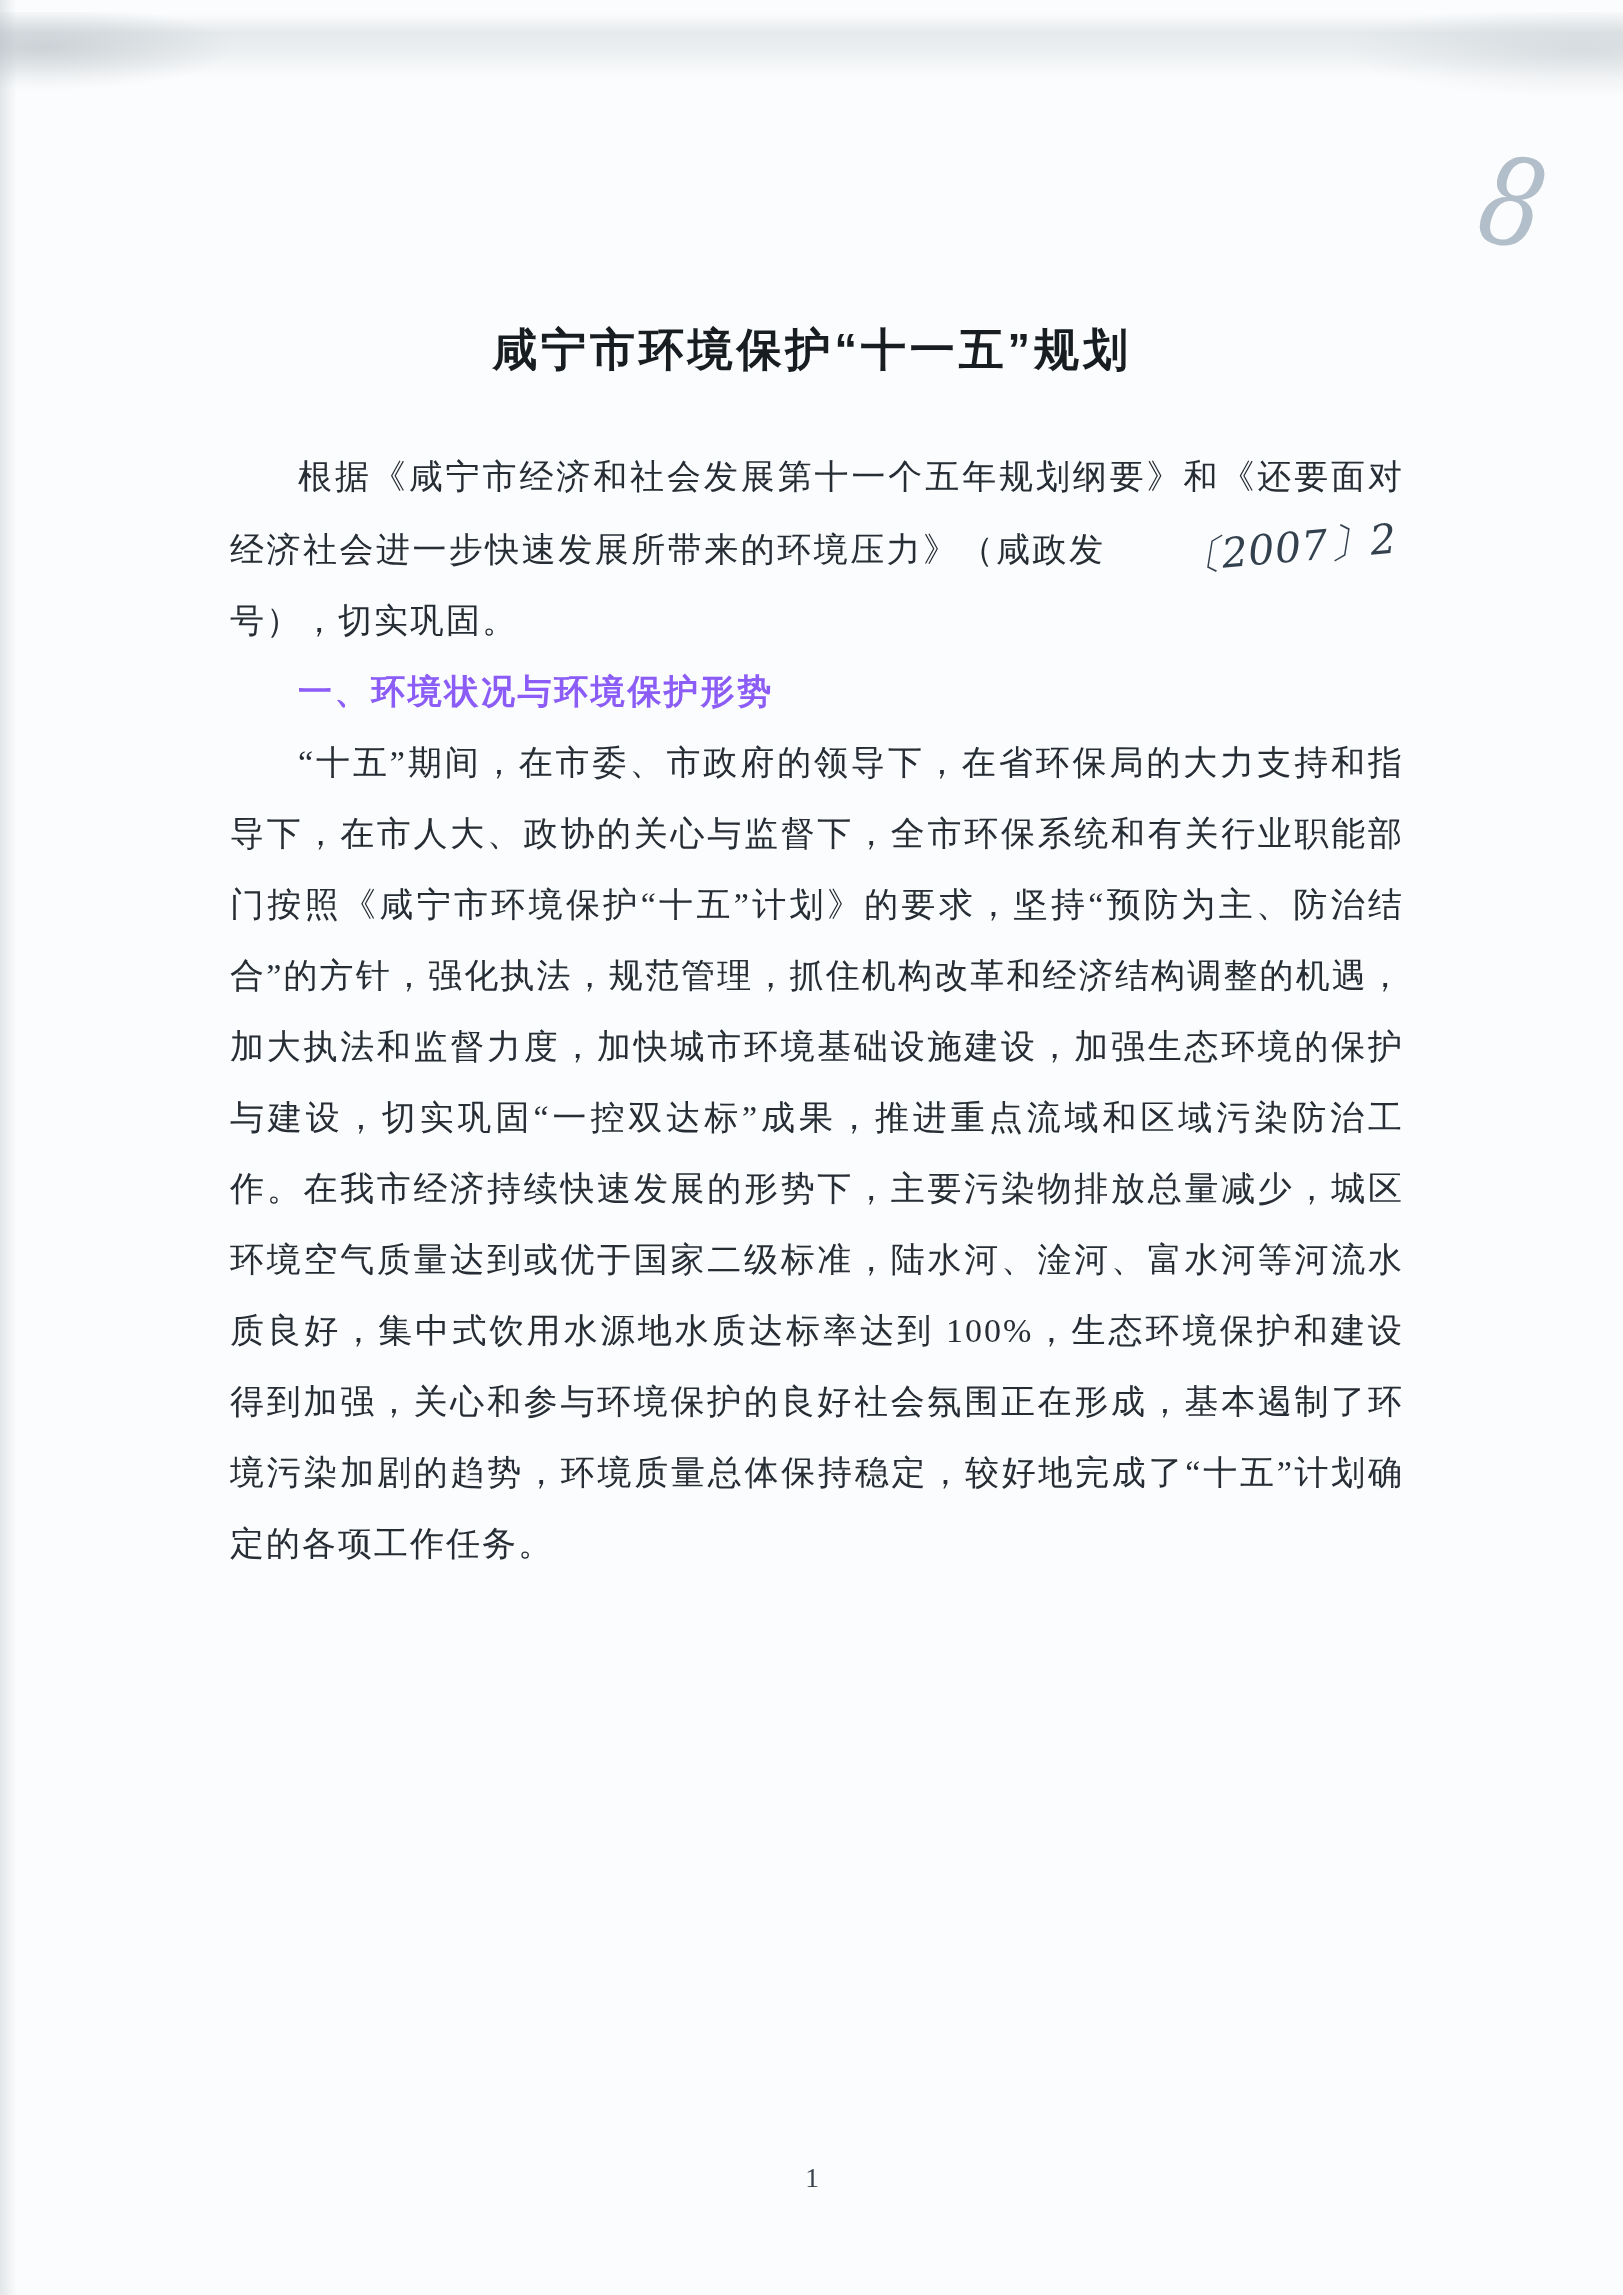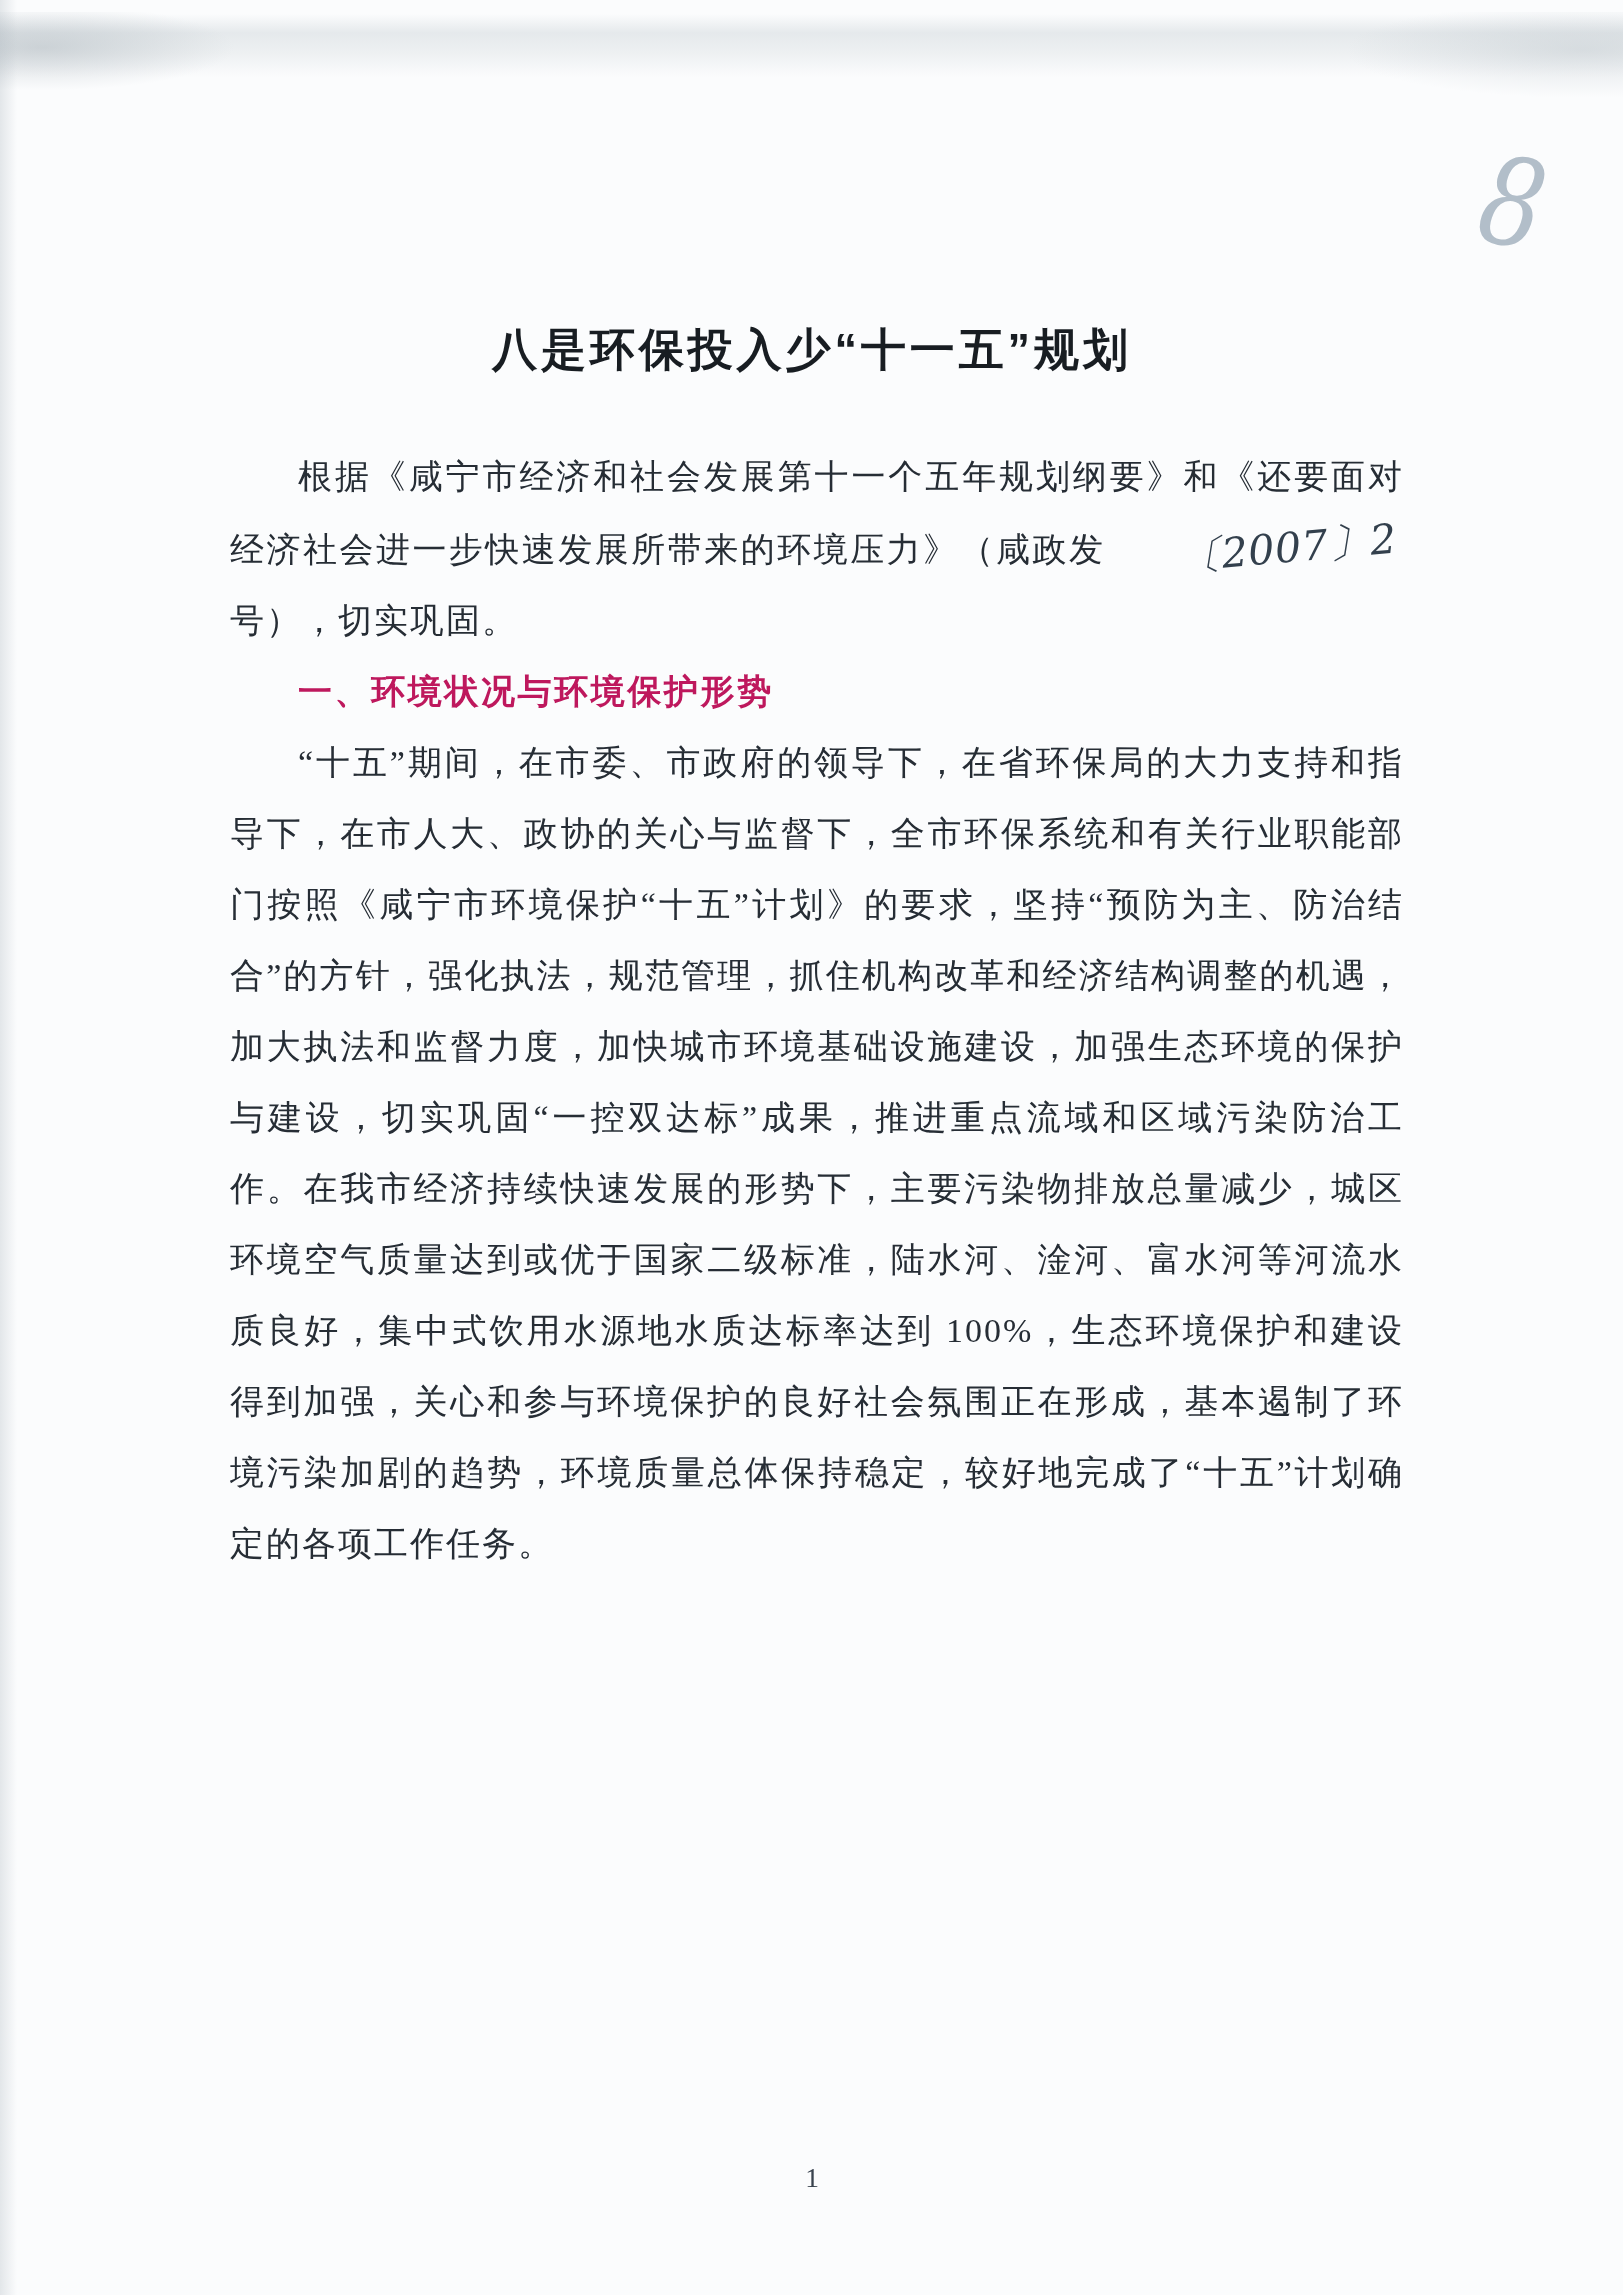--- a/index.html
+++ b/index.html
@@ -62,21 +62,21 @@
     font-size:34px;
     line-height:71px;
     letter-spacing:2px;
     color:#262d35;
     text-align:justify;
   }
   .doc-body p{margin:0;text-indent:2em;}
   .section-heading{
     font-family:"Liberation Sans","DejaVu Sans",sans-serif;
     font-weight:700;
-    color:#be185d;
+    color:#8b5cf6;
     letter-spacing:2.6px;
   }
   
   .hand-note{
     display:inline-block;
     font-family:"DejaVu Serif",serif;
     font-style:italic;
     font-size:41px;
     color:#33404d;
     letter-spacing:0.7px;
@@ -97,21 +97,21 @@
 
 <div class="page">
 
   <div class="scan-top"></div>
   <div class="scan-corner-left"></div>
   <div class="scan-corner-right"></div>
   <div class="scan-left-edge"></div>
 
   <div class="hand-mark">8</div>
 
-  <h1 class="doc-title">八是环保投入少“十一五”规划</h1>
+  <h1 class="doc-title">咸宁市环境保护“十一五”规划</h1>
 
   <div class="doc-body">
 
     <p><span>根据《咸宁市经济和社会发展第十一个五年规划纲要》和《还要面对经济社会进一步快速发展所带来的环境压力》（咸政发</span><span class="hand-note">〔2007〕2</span><span>号），切实巩固。</span></p>
 
     <p class="section-heading">一、环境状况与环境保护形势</p>
 
     <p>“十五”期间，在市委、市政府的领导下，在省环保局的大力支持和指导下，在市人大、政协的关心与监督下，全市环保系统和有关行业职能部门按照《咸宁市环境保护“十五”计划》的要求，坚持“预防为主、防治结合”的方针，强化执法，规范管理，抓住机构改革和经济结构调整的机遇，加大执法和监督力度，加快城市环境基础设施建设，加强生态环境的保护与建设，切实巩固“一控双达标”成果，推进重点流域和区域污染防治工作。在我市经济持续快速发展的形势下，主要污染物排放总量减少，城区环境空气质量达到或优于国家二级标准，陆水河、淦河、富水河等河流水质良好，集中式饮用水源地水质达标率达到 100%，生态环境保护和建设得到加强，关心和参与环境保护的良好社会氛围正在形成，基本遏制了环境污染加剧的趋势，环境质量总体保持稳定，较好地完成了“十五”计划确定的各项工作任务。</p>
 
 

